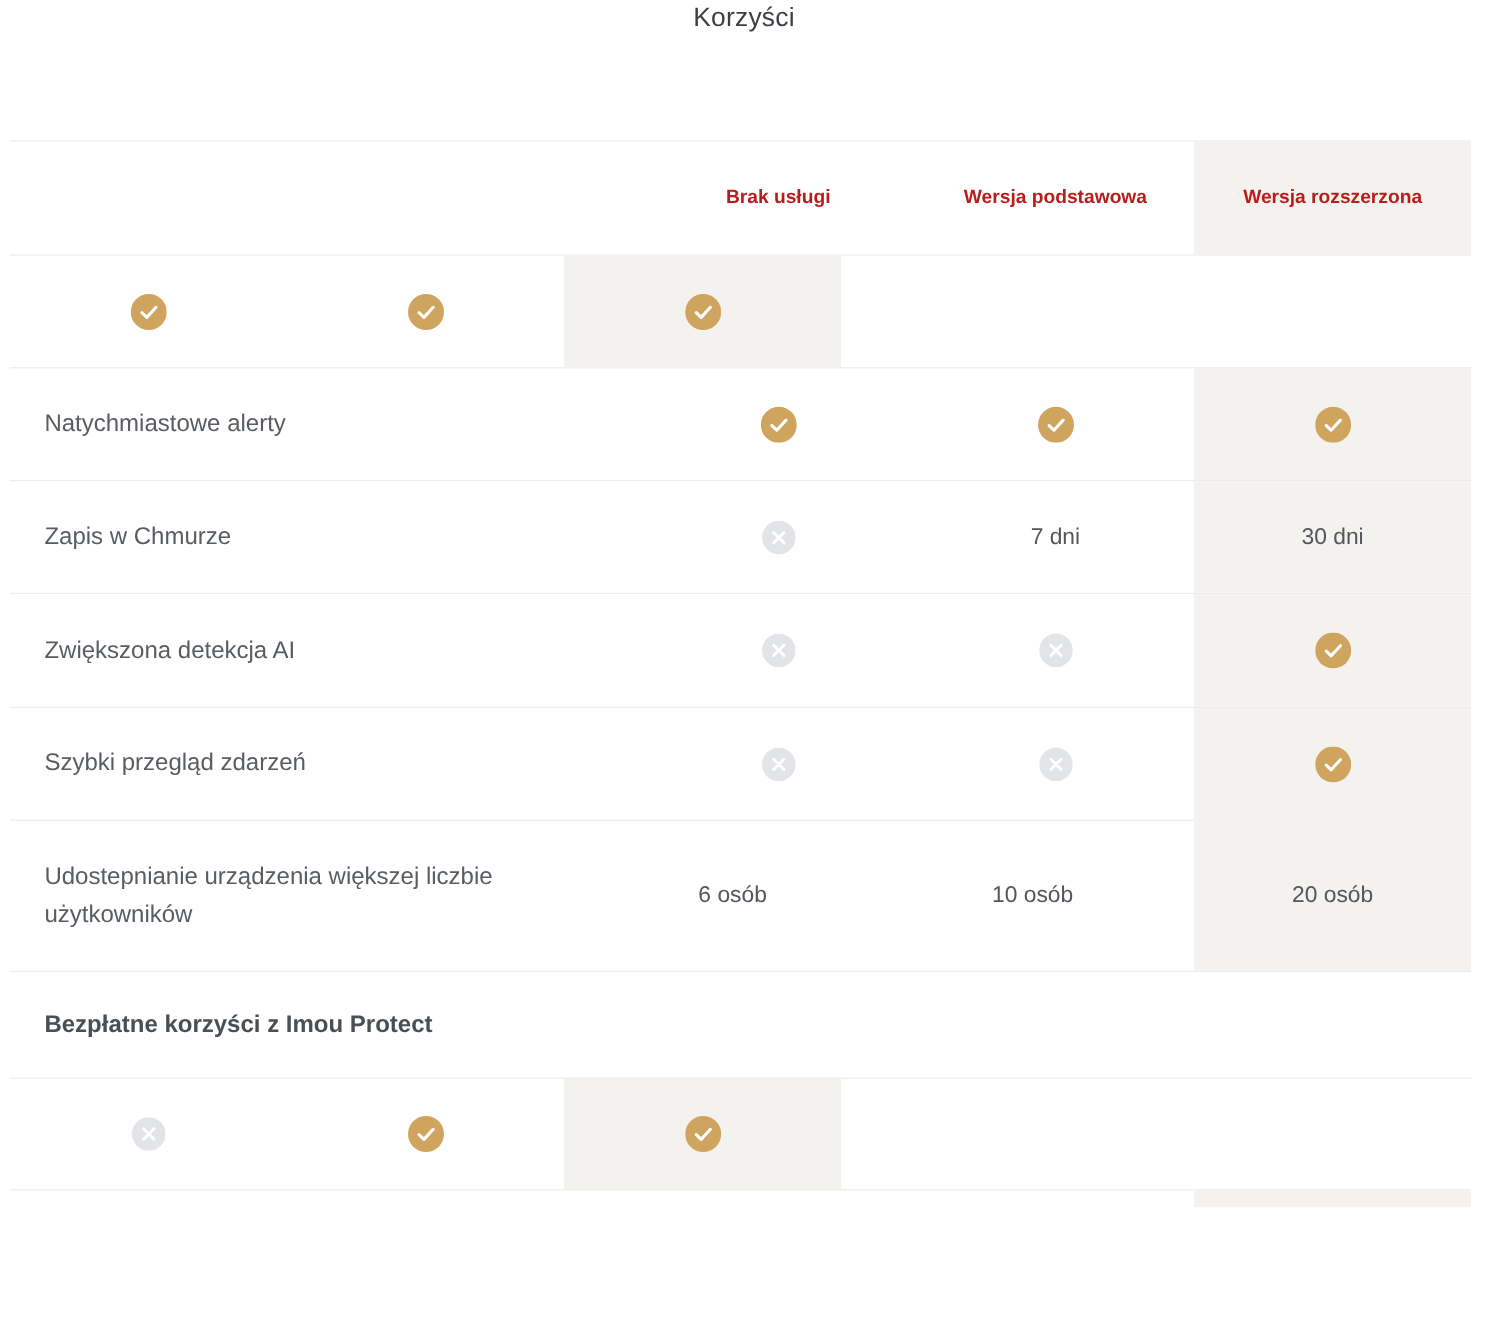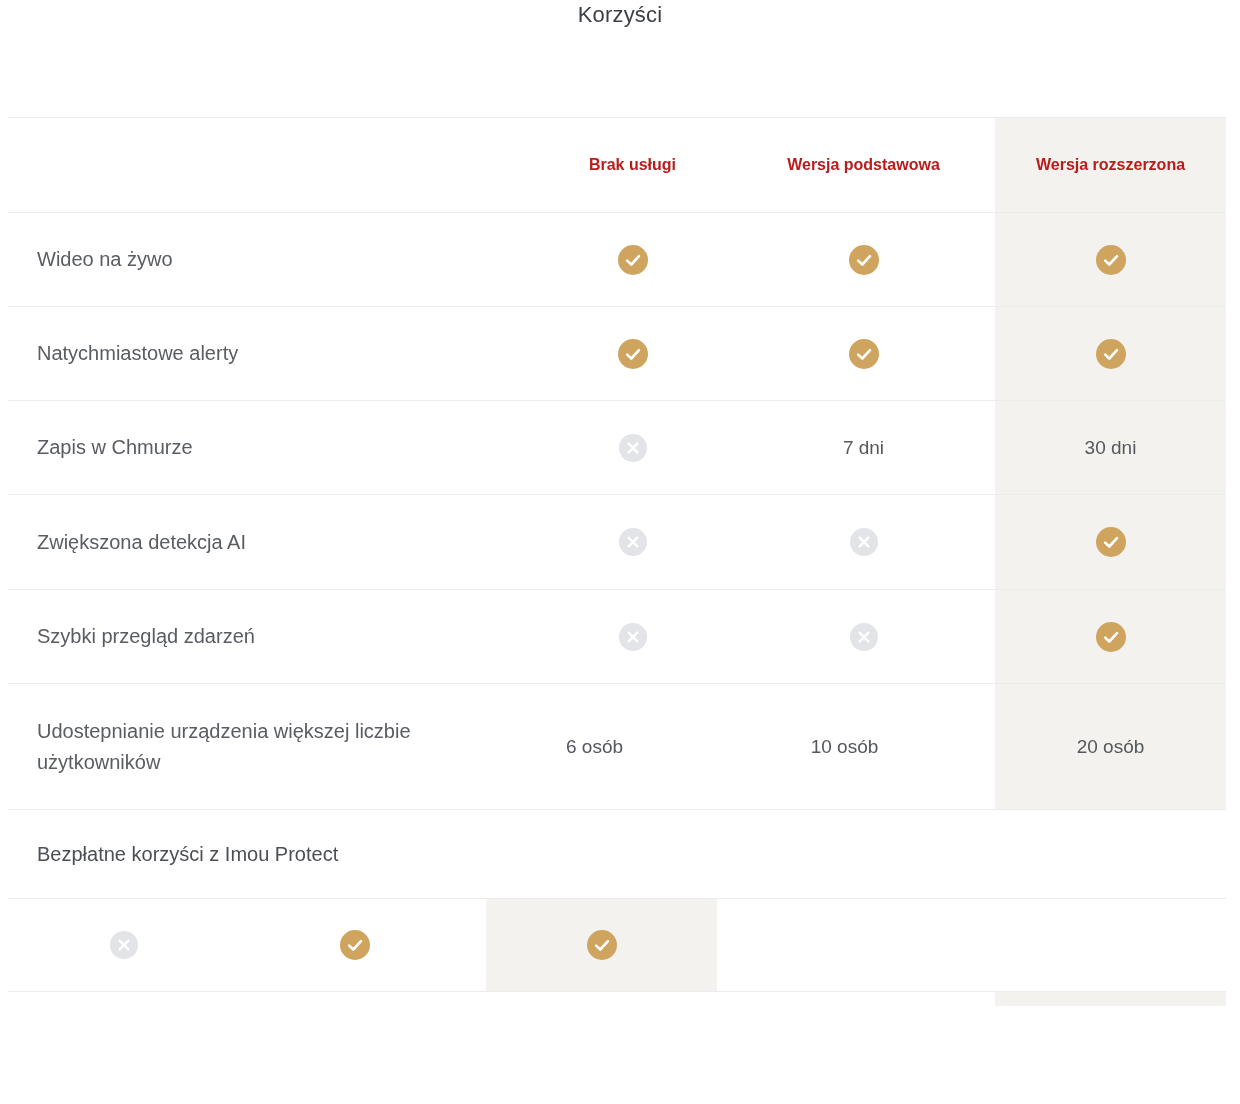--- a/index.html
+++ b/index.html
@@ -40,34 +40,34 @@
     color: #595d61;
     line-height: 31px;
   }
   .cell.label .label-text { max-width: 430px; }
   .cell.val {
     width: 231px;
     justify-content: center;
     font-size: 19px;
     color: #54575b;
   }
-  .cell.hl { background: #f4f2ee; margin-left: 16px; }
+  .cell.hl { background: #f4f2ee; }
 
   .header-row { height: 95px; }
   .header-row .cell.val {
     font-weight: 700;
     color: #b91c1c;
     font-size: 16px;
   }
   .row-std  { height: 94px; }
   .row-std5 { height: 95px; }
   .row-tall { height: 126px; gap: 19px; }
   .section-row { height: 89px; }
   .section-row .cell.label {
-    font-weight: 400;
+    font-weight: 700;
     font-size: 20px;
     color: #4b4f54;
   }
   .row-free1 { height: 99px; }
   .row-free2 { height: 93px; }
   .row-partial { height: 14px; border-bottom: none; }
 
   .icon-wrap { display: flex; align-items: center; justify-content: center; }
 </style>
 </head>
@@ -78,23 +78,20 @@
 <div class="compare-table">
 
   <div class="row header-row">
     <div class="cell label"></div>
     <div class="cell val">Brak usługi</div>
     <div class="cell val">Wersja podstawowa</div>
     <div class="cell val hl">Wersja rozszerzona</div>
   </div>
 
   <div class="row row-std">
-    <div class="cell label">
-        <span class="label-text">Wideo na żywo</span>
-      </div>
     <div class="cell val icon-wrap">
         <svg width="30" height="30" viewBox="0 0 30 30">
           <circle cx="15" cy="15" r="15" fill="#cfa45f"></circle>
           <path d="M9.2 15.6 L13.3 19.5 L21 11.1" stroke="#ffffff" stroke-width="2.6" fill="none" stroke-linecap="round" stroke-linejoin="round"></path>
         </svg>
       </div>
     <div class="cell val icon-wrap">
         <svg width="30" height="30" viewBox="0 0 30 30">
           <circle cx="15" cy="15" r="15" fill="#cfa45f"></circle>
           <path d="M9.2 15.6 L13.3 19.5 L21 11.1" stroke="#ffffff" stroke-width="2.6" fill="none" stroke-linecap="round" stroke-linejoin="round"></path>

